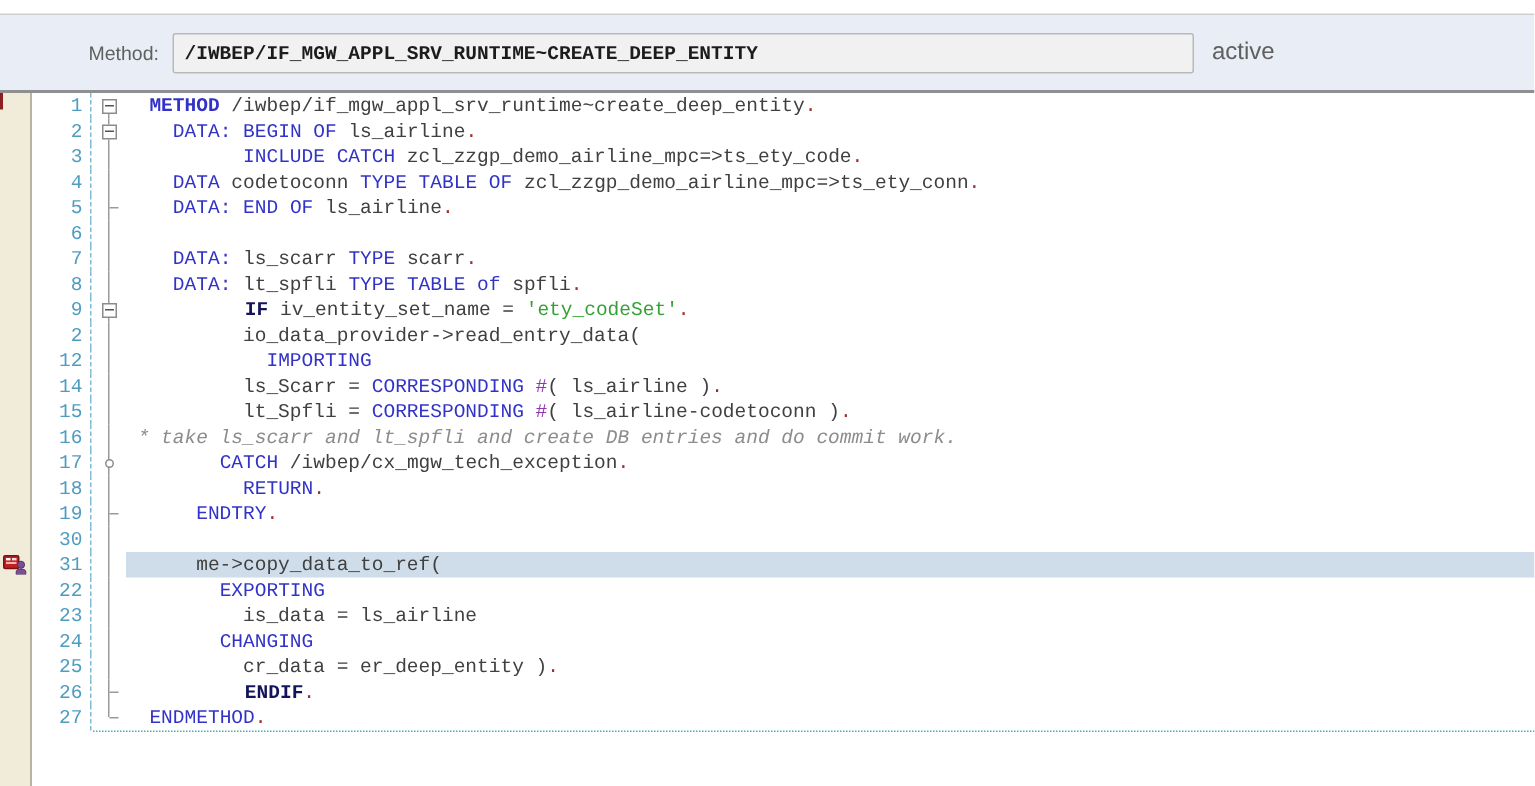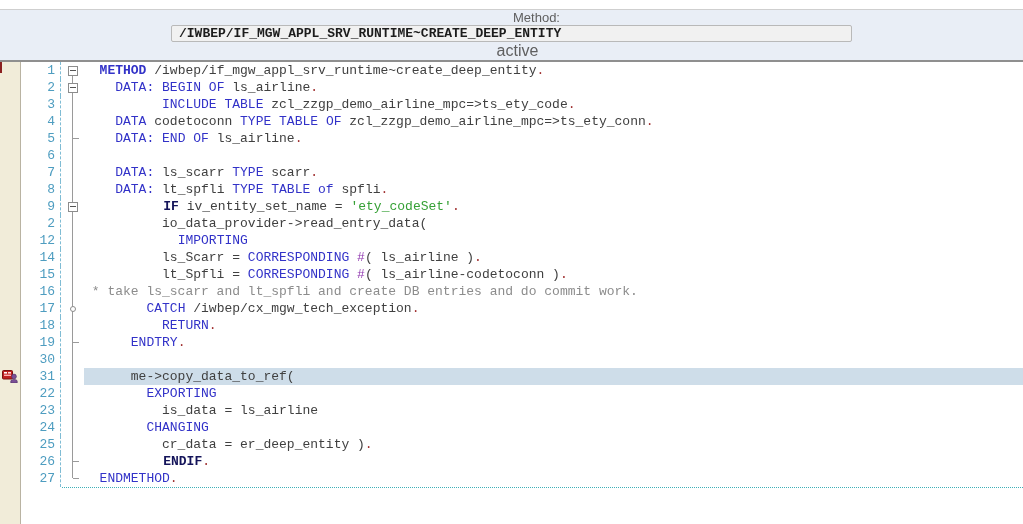--- a/index.html
+++ b/index.html
@@ -2,21 +2,21 @@
 <html style="--header-bg: #e9eef6; --kw: #3232c8; --kwd: #14145a; --str: #35a035; --cmt: #8c8c8c; --pln: #404040; --dot: #a03030; --hash: #9038b0; --lnum: #4e9dc0; --hl: #cedde9; --margin-beige: #f1ecd9; --fold-line: #9a9a9a;"><head>
 <meta charset="utf-8">
 <style>
   html,body{margin:0;padding:0;}
   body{font-family:"Liberation Sans",sans-serif;background:#fff;}
   .screen{position:relative;width:1023px;height:524px;background:#fff;overflow:hidden;}
 
   
   .top-strip{height:9px;background:#ffffff;border-bottom:1px solid #cfcfcf;}
   .header{height:50px;background:var(--header-bg);border-bottom:2px solid #8f8f8f;
-          display:flex;align-items:center;flex-direction:column;}
+          display:flex;align-items:center;}
   .method-label{color:#5f5f5f;font-size:13px;margin-left:59px;margin-right:9px;}
   .method-field{width:672px;height:25px;background:#f1f1f1;border:1px solid #b9b9b9;
                 border-radius:2px;display:flex;align-items:center;padding-left:7px;}
   .method-field span{font-family:"Liberation Mono","DejaVu Sans Mono",monospace;
                      font-weight:bold;font-size:13px;color:#1c1c1c;white-space:nowrap;}
   .active-status{color:#5f5f5f;font-size:16px;margin-left:12px;}
 
   
   .editor{position:relative;height:462px;
           background:linear-gradient(to right,var(--margin-beige) 0 20px,#b9b3a2 20px 21px,#ffffff 21px);
@@ -38,21 +38,21 @@
   .fold .circle{position:absolute;left:9px;top:6px;width:4px;height:4px;border:1px solid #8c8c8c;
                 border-radius:50%;background:#fff;z-index:2;}
   .code{flex:1;white-space:pre;color:var(--pln);}
   .line.hl .code{background:var(--hl);}
 
   .tok-pln{color:var(--pln);}
   .tok-kw{color:var(--kw);}
   .tok-kwb{color:var(--kw);font-weight:bold;}
   .tok-kwd{color:var(--kwd);font-weight:bold;margin-left:48px;}
   .tok-str{color:var(--str);}
-  .tok-cmt{color:var(--cmt);}
+  .tok-cmt{color:var(--cmt);font-style:italic;}
   .tok-hash{color:var(--hash);}
   .tok-dot{color:var(--dot);}
 
   .end-dotted{margin-left:62px;border-top:1px dotted #3fb0b8;height:0;}
 </style>
 </head>
 <body>
 
 <div class="screen">
   <div class="top-strip"></div>
@@ -84,21 +84,21 @@
           <span class="box"></span>
         </div>
         <div class="code"><span class="tok-pln">    </span><span class="tok-kw">DATA:</span><span class="tok-pln"> </span><span class="tok-kw">BEGIN OF</span><span class="tok-pln"> ls_airline</span><span class="tok-dot">.</span></div>
       </div>
       <div class="line">
         <div class="lmargin"></div>
         <div class="lnum">3</div>
         <div class="fold">
           <span class="vl"></span>
         </div>
-        <div class="code"><span class="tok-pln">          </span><span class="tok-kw">INCLUDE TABLE</span><span class="tok-pln"> zcl_zzgp_demo_airline_mpc=&gt;ts_ety_code</span><span class="tok-dot">.</span></div>
+        <div class="code"><span class="tok-pln">          </span><span class="tok-kw">INCLUDE CATCH</span><span class="tok-pln"> zcl_zzgp_demo_airline_mpc=&gt;ts_ety_code</span><span class="tok-dot">.</span></div>
       </div>
       <div class="line">
         <div class="lmargin"></div>
         <div class="lnum">4</div>
         <div class="fold">
           <span class="vl"></span>
         </div>
         <div class="code"><span class="tok-pln">    </span><span class="tok-kw">DATA</span><span class="tok-pln"> codetoconn </span><span class="tok-kw">TYPE TABLE OF</span><span class="tok-pln"> zcl_zzgp_demo_airline_mpc=&gt;ts_ety_conn</span><span class="tok-dot">.</span></div>
       </div>
       <div class="line">

